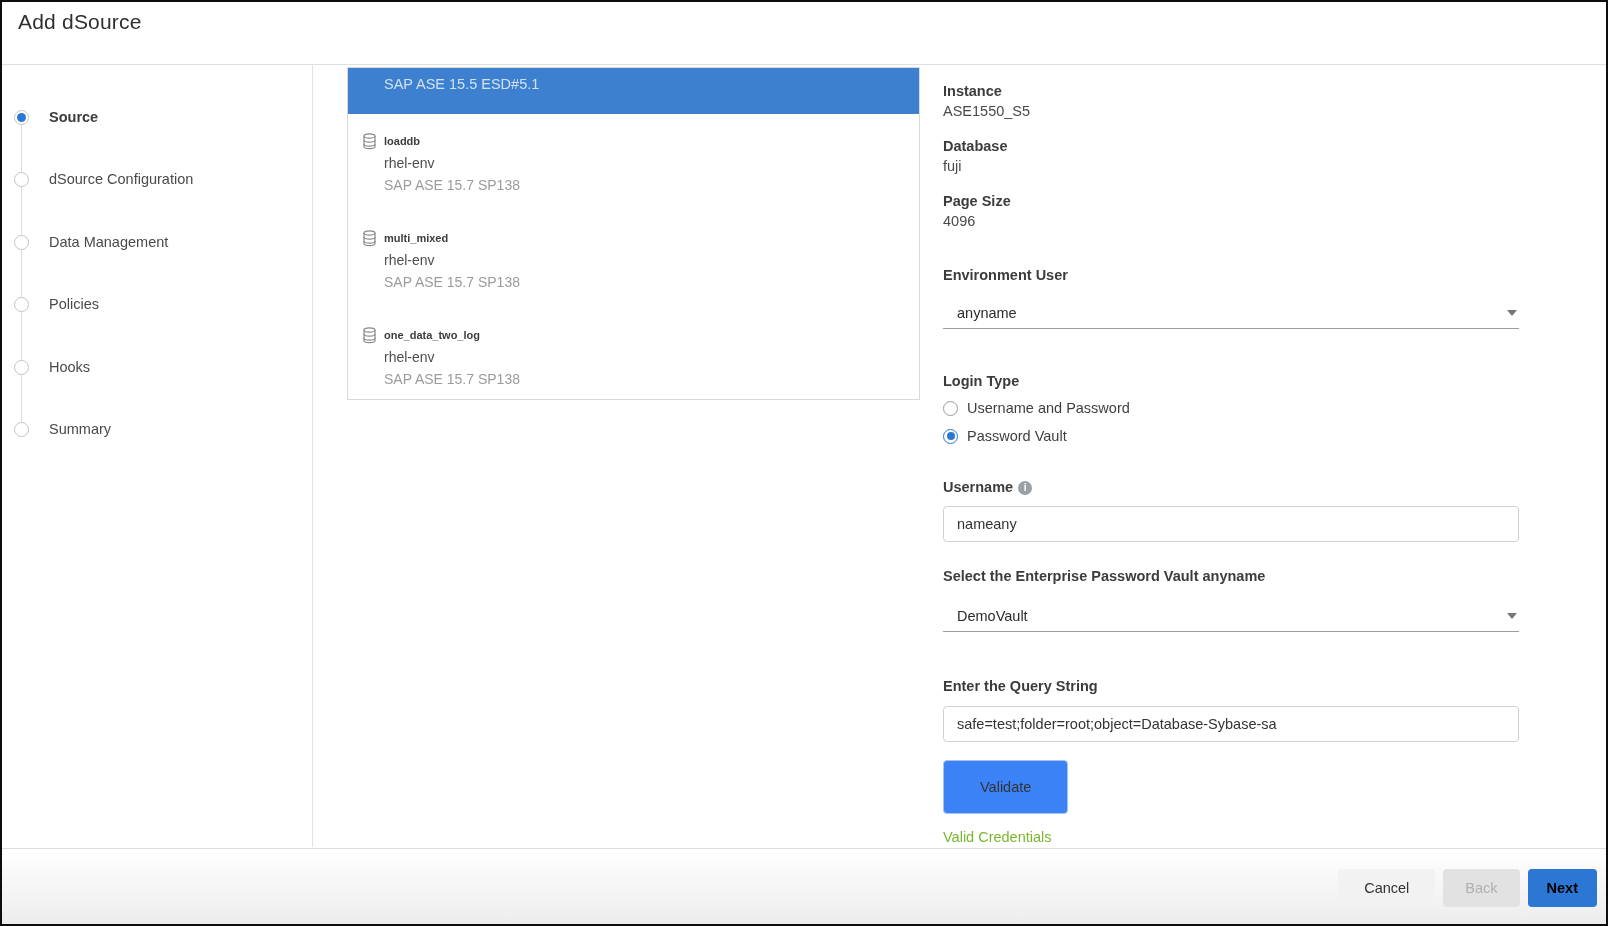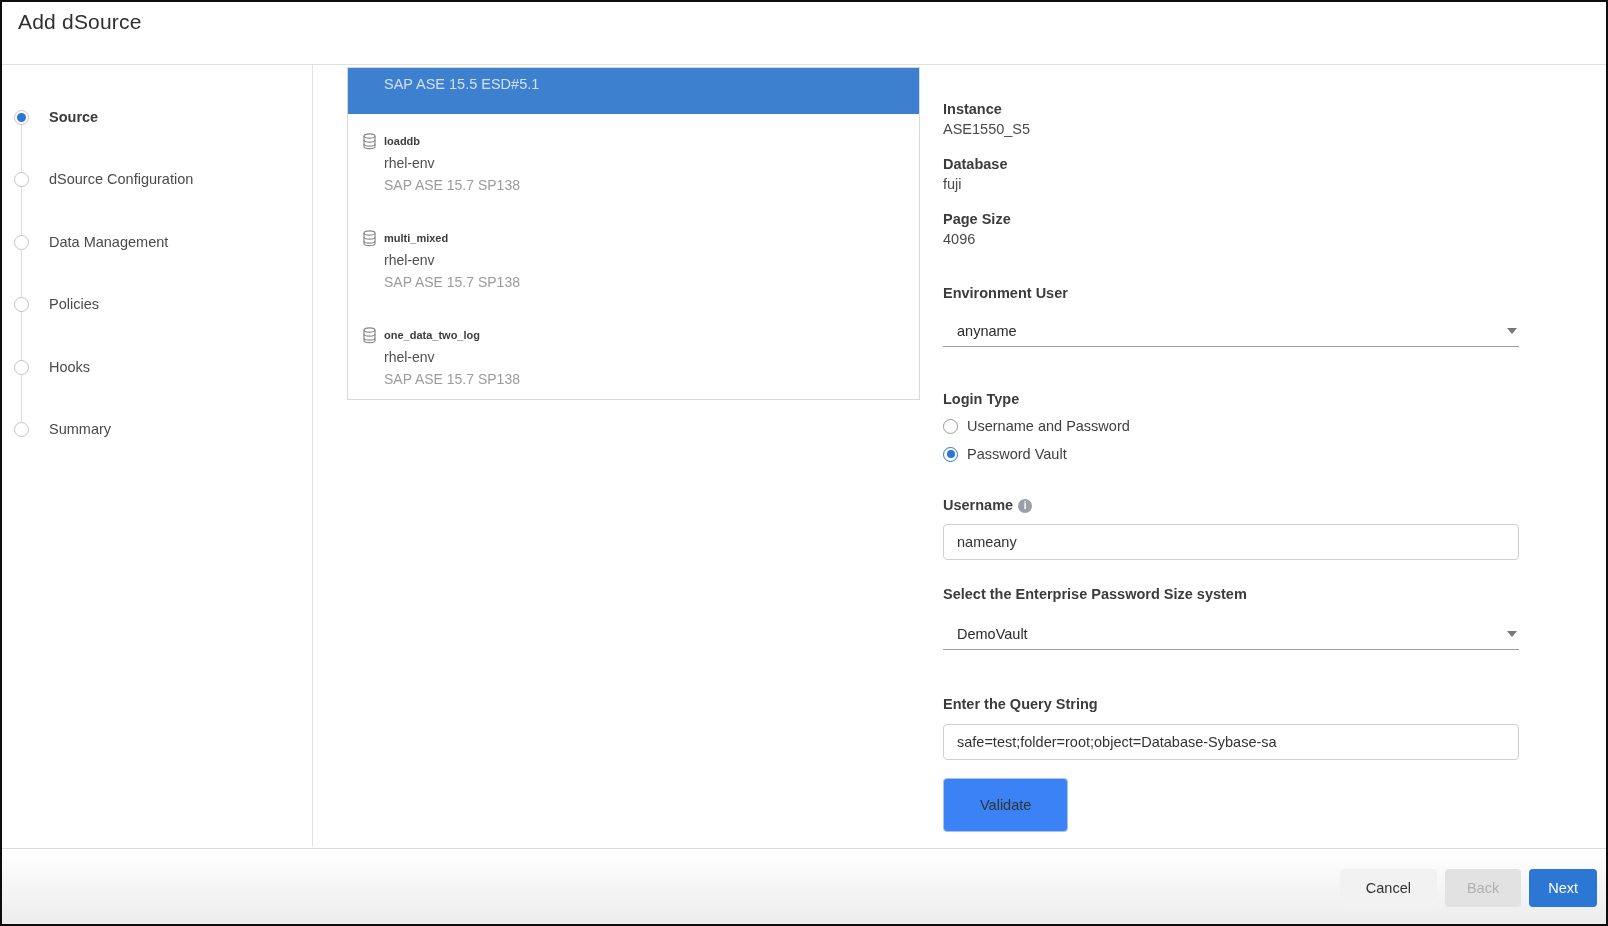--- a/index.html
+++ b/index.html
@@ -24,21 +24,21 @@
   .src-panel { position:absolute; left:345px; top:65px; width:573px; height:333px; border:1px solid #d9d9d9; background:#fff; overflow:hidden; }
   .sel-row { width:100%; height:46px; background:#3c80cf; color:#d3e0f1; font-size:14.5px; padding:8px 0 0 36px; cursor:pointer; }
   .src-items { padding:16px 0 0 0; }
   .src-item { position:relative; padding-left:36px; margin-bottom:31px; cursor:pointer; }
   .src-item .db-ic { position:absolute; left:14px; top:3px; }
   .src-item .nm { font-size:11px; font-weight:bold; color:#3d3d3d; line-height:22px; }
   .src-item .env { font-size:14px; color:#4f4f4f; line-height:22px; }
   .src-item .ver { font-size:14px; color:#9b9b9b; line-height:22px; }
 
   
-  .details { position:absolute; left:941px; top:80px; width:576px;margin-top:18px; }
+  .details { position:absolute; left:941px; top:80px; width:576px; }
   .flabel { font-size:14.5px; font-weight:bold; color:#3c3c3c; line-height:19px; }
   .fvalue { font-size:14.5px; color:#4a4a4a; line-height:20px; }
   .grp { margin-top:16px; }
   .select { position:relative; width:100%; height:30px; border-bottom:1px solid #9e9e9e; cursor:pointer; }
   .select .sval { position:absolute; left:14px; bottom:7px; font-size:14.5px; color:#2b2b2b; }
   .select .caret { position:absolute; right:2px; bottom:12px; width:0; height:0; border-left:5px solid transparent; border-right:5px solid transparent; border-top:6px solid #777; }
   .radio-row { display:flex; align-items:center; margin-top:12px; cursor:pointer; }
   .radio { width:15px; height:15px; border-radius:50%; border:1.5px solid #9a9a9a; background:#fff; position:relative; flex:none; }
   .radio.sel { border:1.5px solid #2b77d3; }
   .radio.sel::after { content:""; position:absolute; left:2.5px; top:2.5px; width:8px; height:8px; border-radius:50%; background:#2b77d3; }
@@ -46,21 +46,21 @@
   .ti { width:100%; height:36px; border:1px solid #d0d0d0; border-radius:4px; padding:0 13px; font-size:14.5px; color:#333; font-family:"Liberation Sans", sans-serif; background:#fff; }
   .info-ic { display:inline-block; width:14px; height:14px; border-radius:50%; background:#9aa0a6; color:#fff; font-size:10px; font-weight:bold; text-align:center; line-height:14px; vertical-align:1px; margin-left:5px; cursor:pointer; }
   .validate-btn { margin-top:18px; height:54px; padding:0 36px; border:1px solid #a7c4e8; border-radius:4px; background:#3b82f6; font-size:14.5px; color:#333; font-family:"Liberation Sans", sans-serif; cursor:pointer; }
   .valid-msg { margin-top:15px; font-size:14.5px; color:#7ab62e; }
 
   
   .footer { position:absolute; left:0; top:846px; width:100%; height:78px; border-top:1px solid #dcdcdc; background:linear-gradient(#ffffff, #ececec); display:flex; align-items:center; justify-content:flex-end; padding-right:9px; gap:8px; }
   .btn { height:38px; border:none; border-radius:4px; font-size:14.5px; font-family:"Liberation Sans", sans-serif; cursor:pointer; }
   .btn-cancel { padding:0 26px; background:#f2f2f2; color:#333; }
   .btn-back { padding:0 22px; background:#e2e2e2; color:#b0b0b0; cursor:default; }
-  .btn-next { padding:0 19px; background:#2b77d3; color:#ffffff; font-weight:400; }
+  .btn-next { padding:0 19px; background:#2b77d3; color:#000000; font-weight:700; }
 </style>
 </head>
 <body>
 
 <div class="app">
 
   <div class="hdr">
     <h1>Add dSource</h1>
   </div>
 
@@ -176,21 +176,21 @@
     <div class="radio-row">
       <span class="radio sel"></span>
       <span class="radio-lbl">Password Vault</span>
     </div>
 
     <div class="flabel" style="margin-top:34px;">
       <span>Username</span><span class="info-ic">i</span>
     </div>
     <input class="ti" style="margin-top: 9px;" type="text" value="nameany">
 
-    <div class="flabel" style="margin-top:25px;">Select the Enterprise Password Size system</div>
+    <div class="flabel" style="margin-top:25px;">Select the Enterprise Password Vault anyname</div>
     <div class="select" style="margin-top:16px;">
       <span class="sval">DemoVault</span>
       <span class="caret"></span>
     </div>
 
     <div class="flabel" style="margin-top:45px;">Enter the Query String</div>
     <input class="ti" style="margin-top: 10px;" type="text" value="safe=test;folder=root;object=Database-Sybase-sa">
 
     <div>
       <button class="validate-btn">Validate</button>

